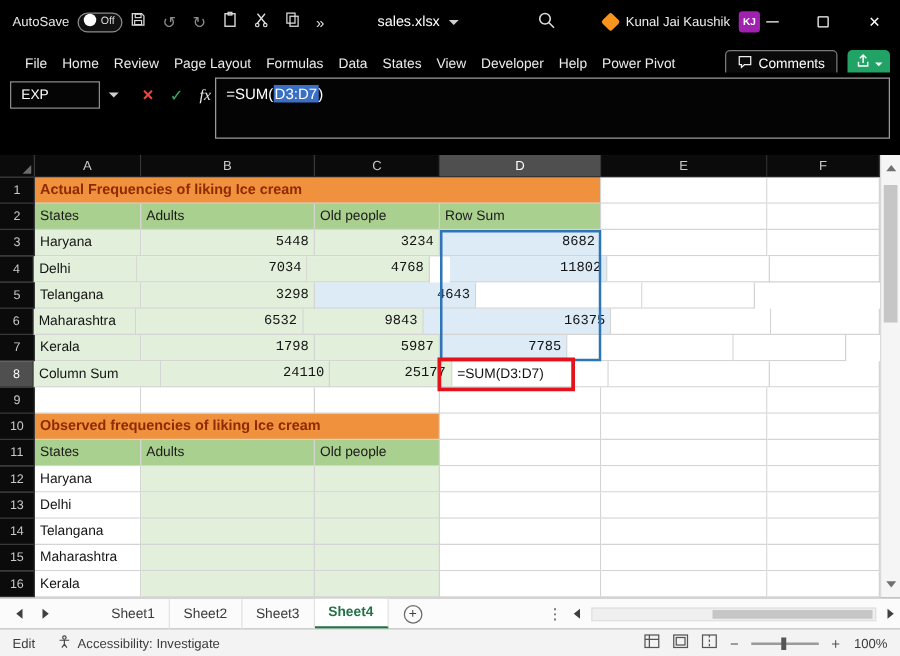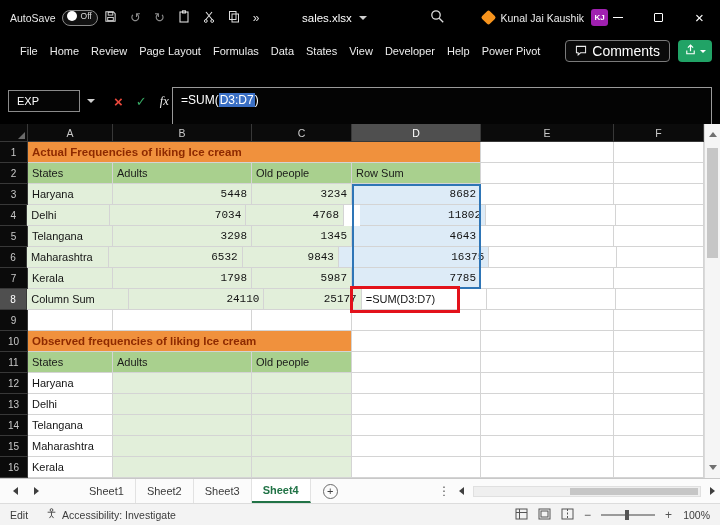--- a/index.html
+++ b/index.html
@@ -26,26 +26,26 @@
   .win-controls{position:absolute;right:0;top:0;height:35px;display:flex;}
   .wc{width:41px;height:35px;display:flex;align-items:center;justify-content:center;color:#fff;}
   .min-glyph{width:10px;height:1px;background:#fff;}
   .max-glyph{width:9px;height:9px;border:1px solid #fff;border-radius:1px;}
   .close-glyph{font-size:15px;line-height:1;}
 
   
   .ribbon{position:absolute;top:35px;left:0;width:720px;height:32px;background:#000;display:flex;align-items:center;padding:0 8px 0 14px;}
   .rtab{padding:0 6px;font-size:11px;color:#ECECEC;height:32px;display:flex;align-items:center;white-space:nowrap;}
   .ribbon-right{margin-left:auto;display:flex;align-items:center;gap:8px;}
-  .comments-btn{display:flex;align-items:center;gap:5px;border:1px solid #7a7a7a;border-radius:4px;height:22px;padding:0 9px;font-size:14px;color:#fff;background:#0a0a0a;}
+  .comments-btn{display:flex;align-items:center;gap:5px;border:1px solid #7a7a7a;border-radius:4px;height:22px;padding:0 9px;font-size:11px;color:#fff;background:#0a0a0a;}
   .share-btn{display:flex;align-items:center;gap:3px;background:#21A366;border-radius:4px;height:22px;padding:0 6px;}
   .share-caret{width:0;height:0;border-left:3.5px solid transparent;border-right:3.5px solid transparent;border-top:3.5px solid #fff;}
 
   
-  .fzone{position:absolute;top:83px;left:0;width:720px;height:57px;background:#000;}
+  .fzone{position:absolute;top:58px;left:0;width:720px;height:57px;background:#000;}
   .name-box{position:absolute;left:8px;top:7px;width:72px;height:22px;border:1px solid #8a8a8a;color:#fff;font-size:11px;display:flex;align-items:center;padding-left:8px;background:#050505;}
   .name-chevron{position:absolute;left:82px;top:7px;width:18px;height:22px;display:flex;align-items:center;justify-content:center;}
   .fx-cluster{position:absolute;left:106px;top:7px;height:22px;display:flex;align-items:center;gap:13px;padding-left:8px;}
   .cancel-x{color:#E8483C;font-size:15px;font-weight:700;line-height:1;}
   .confirm-check{color:#37A763;font-size:13px;line-height:1;}
   .fx-label{color:#E8E8E8;font-style:italic;font-size:12.5px;font-family:"Liberation Serif",serif;}
   .formula-box{position:absolute;left:172px;top:4px;width:540px;height:49px;background:#040404;border:1px solid #9a9a9a;font-size:12px;color:#fff;padding:5px 8px;line-height:1.3;}
   .fref{background:#3A6FC4;color:#fff;padding:0 1px;}
 
   
@@ -246,40 +246,39 @@
           <div class="cell light-green right" style="width: 139px;">7034</div>
           <div class="cell light-green right" style="width: 100px;">4768</div>
           <div class="cell light-blue right" style="width: 129px; margin-left: 16px;">11802</div>
           <div class="cell" style="width: 133px;"></div>
           <div class="cell" style="width: 90px;"></div>
         </div>
         <div class="g-row">
           <div class="row-h">5</div>
           <div class="cell light-green" style="width: 85px;">Telangana</div>
           <div class="cell light-green right" style="width: 139px;">3298</div>
-          <div class="cell light-green right" style="width: 100px;">1345</div>
           <div class="cell light-blue right" style="width: 129px;">4643</div>
           <div class="cell" style="width: 133px;"></div>
           <div class="cell" style="width: 90px;"></div>
         </div>
         <div class="g-row">
           <div class="row-h">6</div>
           <div class="cell light-green" style="width: 85px;">Maharashtra</div>
           <div class="cell light-green right" style="width: 139px;">6532</div>
           <div class="cell light-green right" style="width: 100px;">9843</div>
           <div class="cell light-blue right" style="width: 156px; padding-left: 10px;">16375</div>
           <div class="cell" style="width: 133px;"></div>
           <div class="cell" style="width: 90px;"></div>
         </div>
         <div class="g-row">
           <div class="row-h">7</div>
           <div class="cell light-green" style="width: 85px;">Kerala</div>
           <div class="cell light-green right" style="width: 139px;">1798</div>
           <div class="cell light-green right" style="width: 100px;">5987</div>
-          <div class="cell light-blue right" style="width: 129px;">7785</div>
+          <div class="cell light-blue right" style="width: 102px;">7785</div>
           <div class="cell" style="width: 133px;"></div>
           <div class="cell" style="width: 90px;"></div>
         </div>
         <div class="g-row">
           <div class="row-h sel">8</div>
           <div class="cell light-green" style="width: 105px;">Column Sum</div>
           <div class="cell light-green right" style="width: 139px;">24110</div>
           <div class="cell light-green right" style="width: 100px;">25177</div>
           <div class="cell formula-edit" style="width: 129px;">=SUM(D3:D7)</div>
           <div class="cell" style="width: 133px;"></div>

